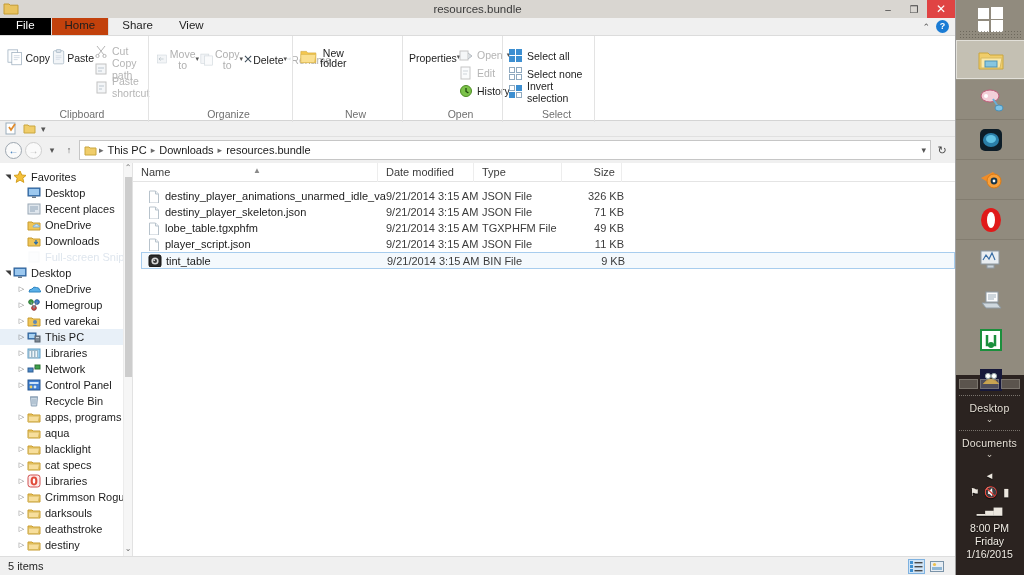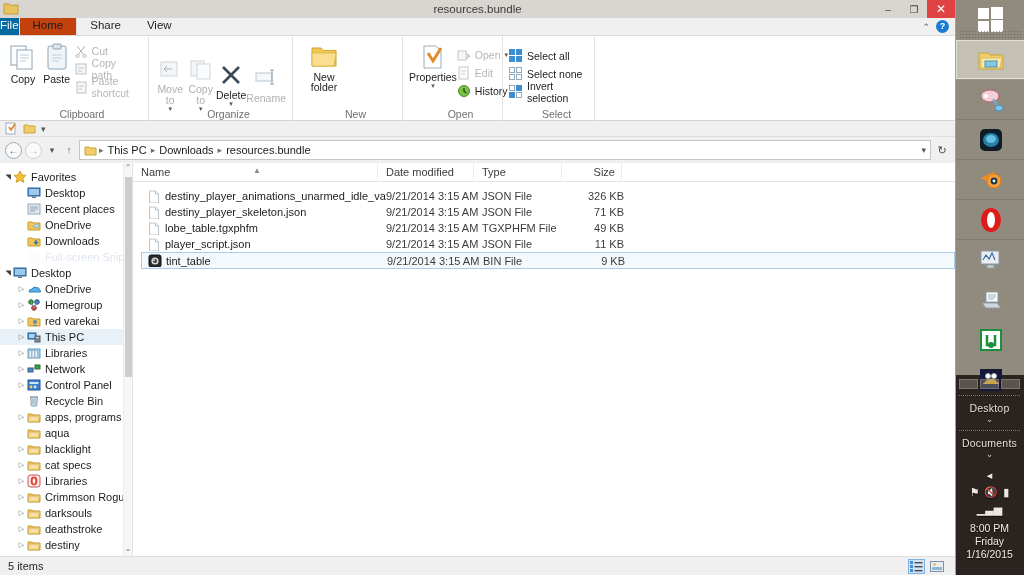--- a/index.html
+++ b/index.html
@@ -78,39 +78,39 @@
     font-size: 11.5px; color:#3a3a3a; line-height:18px;
   }
   .wbtns { position:absolute; right:0; top:0; display:flex; height:18px; }
   .wbtn { width:26px; height:18px; display:flex; align-items:center; justify-content:center;
           font-size:10px; color:#444; }
   .wbtn.close { width:28px; background:#e04343; color:#fff; font-size:12px; }
 
   
   #tabstrip { height:17px; background:#f0f0f0; display:flex; align-items:flex-end; font-size:11.5px; }
   .rtab { padding: 2px 13px 2px 13px; line-height:15px; color:#1d1d1d; }
-  .rtab.file { background:#0369a1; color:#fff; padding: 2px 0; font-weight:normal;margin-top:24px; }
+  .rtab.file { background:#000000; color:#fff; padding: 2px 16px; font-weight:normal;margin-top:24px; }
   .rtab.active { background:#c2410c; border:1px solid #dcdcdc; border-bottom:none; }
   #ribbon-right { position:absolute; right:6px; top:18px; display:flex; gap:6px; align-items:center; height:17px;}
   .chev-up { color:#555; font-size:9px; }
   .help-ico { width:13px; height:13px; border-radius:50%; background:#1a7bd4; color:#fff;
               font-size:9px; line-height:13px; text-align:center; font-weight:bold; }
 
   
   #ribbon {
     position: relative; height: 86px; background:#fff;
     border-top:1px solid #dcdcdc; border-bottom:1px solid #d4d4d4;
     display:flex;
   }
   .rgroup { position:relative; height:86px; padding: 3px 6px 0 6px; display:flex; flex-direction:column; }
   .rgroup + .rgroup { border-left:1px solid #e3e3e3; }
   .rgroup-label { position:absolute; bottom:2px; left:16px; right:0; text-align:center; font-size:10.5px; color:#6f6f6f; }
   .rg-body { display:flex; flex:1; align-items:flex-start; }
 
-  .bigbtn { width:44px; display:flex; flex-direction:column; align-items:center; padding-top:3px; }
+  .bigbtn { width:44px; display:flex; flex-direction:row; align-items:center; padding-top:3px; }
   .bigbtn .lbl { font-size:10.5px; color:#1d1d1d; text-align:center; line-height:11px; margin-top:2px; }
   .bigbtn .lbl.dim { color:#b0b0b0; }
   .bigbtn.wide { width:50px; }
   .caret { font-size:7px; color:#555; line-height:6px; }
 
   .smallcol { display:flex; flex-direction:column; justify-content:center; padding-top:4px; gap:2px; }
   .smallbtn { display:flex; align-items:center; gap:4px; height:16px; font-size:10.5px; color:#1d1d1d; padding-right:4px;}
   .smallbtn.dim { color:#b5b5b5; }
   .sm-ico { width:14px; height:14px; flex:0 0 14px; }
 
@@ -387,21 +387,21 @@
                   </svg>
               </span>
               <span>Paste shortcut</span>
             </div>
           </div>
         </div>
         <div class="rgroup-label">Clipboard</div>
       </div>
 
       <div class="rgroup" style="width:144px;">
-        <div class="rg-body" style="padding-top:4px;align-items:center;">
+        <div class="rg-body" style="padding-top:4px;">
           <div class="bigbtn">
             <svg width="26" height="26" viewBox="0 0 26 26">
               <rect x="4" y="6" width="16" height="14" fill="#f3f5f7" stroke="#cfd6dc"></rect>
               <path d="M15 13 H7 M10 10 l-3 3 3 3" stroke="#aab4bd" fill="none"></path>
             </svg>
             <span class="lbl dim">Move to</span>
             <span class="caret">▾</span>
           </div>
           <div class="bigbtn">
             <svg width="26" height="26" viewBox="0 0 26 26">

